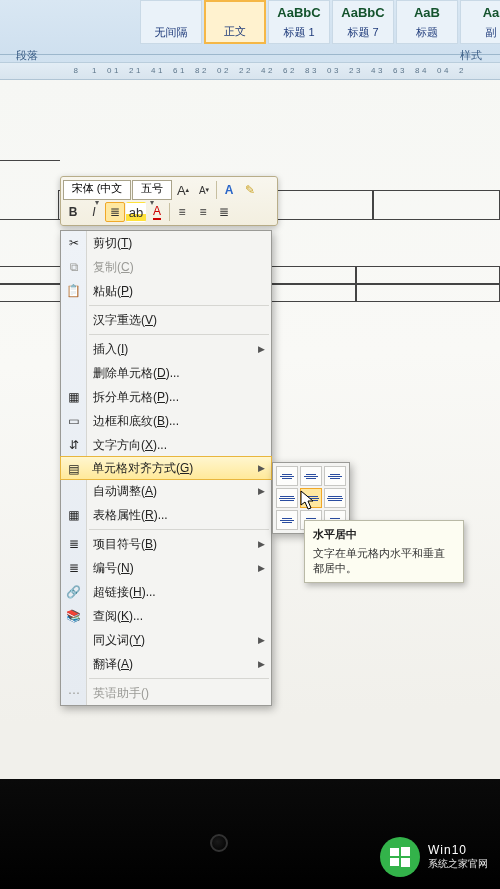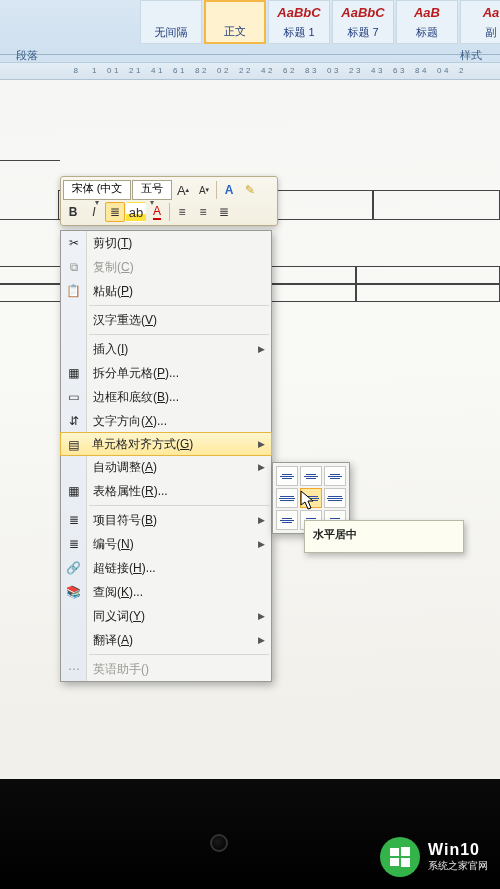--- a/index.html
+++ b/index.html
@@ -27,21 +27,21 @@
     position:absolute; left:0; top:0; right:0; height:55px;
     background: linear-gradient(#d9e7f3,#cfe0ef);
     border-bottom:1px solid #9cb7cc;
   }
   .style-tiles { position:absolute; left:140px; top:0; display:flex; gap:2px; }
   .style-tile {
     width:62px; height:44px; border:1px solid #c9d9e6; background:#eaf2f9;
     display:flex; align-items:flex-end; justify-content:center;
     font-size:11px; color:#1f3b7b; padding-bottom:3px; position:relative;
   }
-  .style-tile .sample { position:absolute; top:4px; left:0; right:0; text-align:center; font-weight:bold; color:#b91c1c; font-size:13px;font-style:italic;}
+  .style-tile .sample { position:absolute; top:4px; left:0; right:0; text-align:center; font-weight:bold; color:#14532d; font-size:13px;}
   .style-tile.active { border:2px solid #f5b746; background:#fff2cf; }
   .section-label { position:absolute; font-size:11px; color:#3a5d85; }
   .sec-para { left:16px; top:48px; }
   .sec-style { left:460px; top:48px; }
 
   
   .ruler {
     position:absolute; left:0; right:0; top:62px; height:18px;
     background:linear-gradient(#e3edf5,#d8e4ee);
     border-top:1px solid #b9cddc; border-bottom:1px solid #b0c4d4;
@@ -138,21 +138,21 @@
   
   .wm{
     position:absolute; right:12px; bottom:12px; display:flex; align-items:center; gap:8px;
     color:#fff; font-family:"Microsoft YaHei",sans-serif;
   }
   .wm-badge{
     width:40px; height:40px; border-radius:50%;
     background:#33b34a; display:flex; align-items:center; justify-content:center;
   }
   .wm-badge svg{ width:24px; height:24px; }
-  .wm-text .l1{ font-size:16px; font-weight:700; letter-spacing:1px;}
+  .wm-text .l1{ font-size:12px; font-weight:400; letter-spacing:1px;}
   .wm-text .l2{ font-size:10px; opacity:.9;}
 
   
   .cursor{
     position:absolute; left:300px; top:490px; width:16px; height:22px; pointer-events:none;
   }
 
   .u{ text-decoration: underline; }
 </style>
 </head>
@@ -277,20 +277,23 @@
       <div class="cm-sep"></div>
       <div class="cm-item">
         <span>汉字重选(<span class="u">V</span>)</span>
       </div>
       <div class="cm-sep"></div>
       <div class="cm-item">
         <span>插入(<span class="u">I</span>)</span>
         <span class="arrow">▶</span>
       </div>
       <div class="cm-item">
+        <span>删除单元格(<span class="u">D</span>)...</span>
+      </div>
+      <div class="cm-item">
         <span class="ico">▦</span>
         <span>拆分单元格(<span class="u">P</span>)...</span>
       </div>
       <div class="cm-item">
         <span class="ico">▭</span>
         <span>边框和底纹(<span class="u">B</span>)...</span>
       </div>
       <div class="cm-item">
         <span class="ico">⇵</span>
         <span>文字方向(<span class="u">X</span>)...</span>
@@ -385,20 +388,21 @@
       </div>
     <div class="align-cell">
         <span class="ln w3"></span>
         <span class="ln w5"></span>
         <span class="ln w3"></span>
       </div>
   </div>
 
   <div class="tooltip">
     <div class="tt-title">水平居中</div>
+    <div>文字在单元格内水平和垂直都居中。</div>
   </div>
 
   <svg class="cursor" viewBox="0 0 16 22">
     <path d="M1 1 L1 15 L5 12 L8 19 L11 18 L8 11 L13 11 Z" fill="#fff" stroke="#000" stroke-width="1"></path>
   </svg>
 
   <div class="monitor-edge"></div>
 
   <div class="wm">
     <div class="wm-badge">

